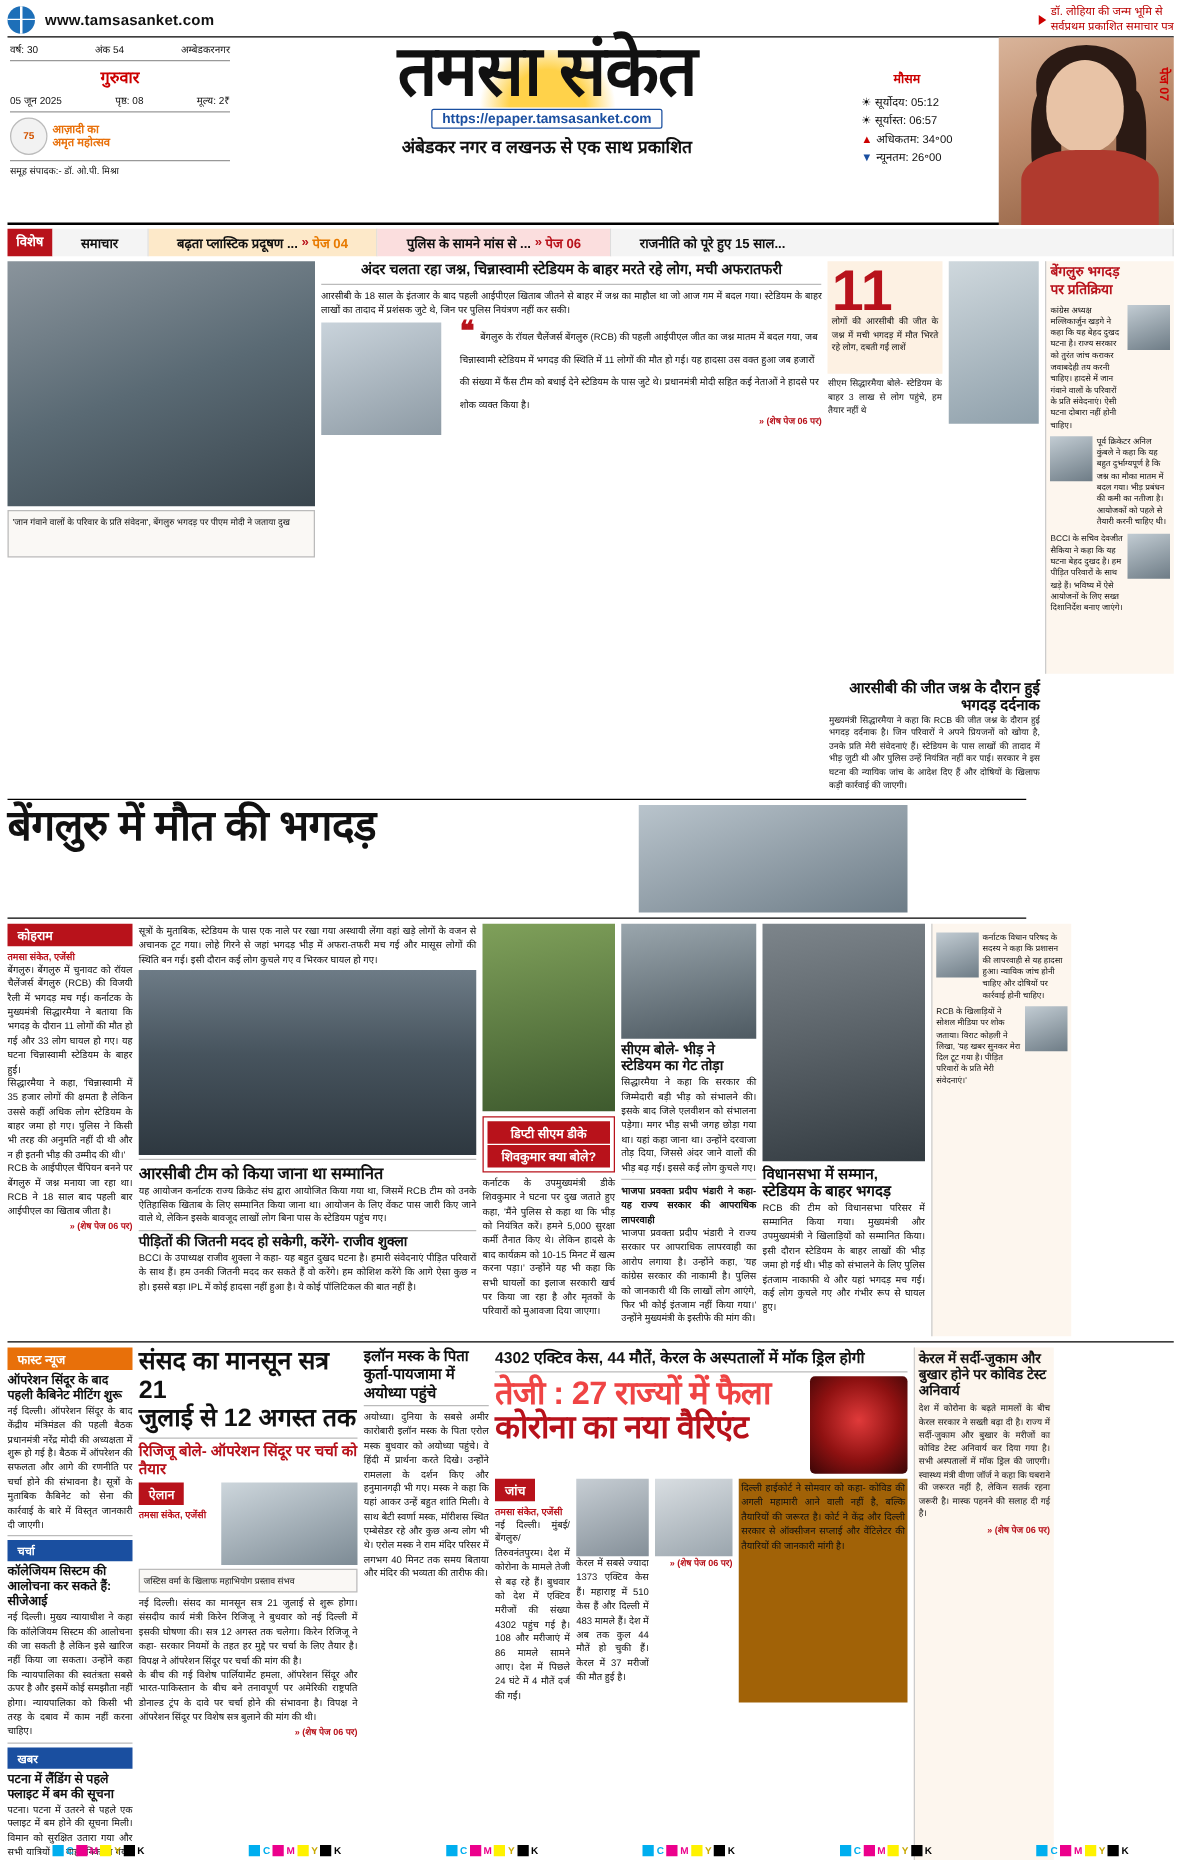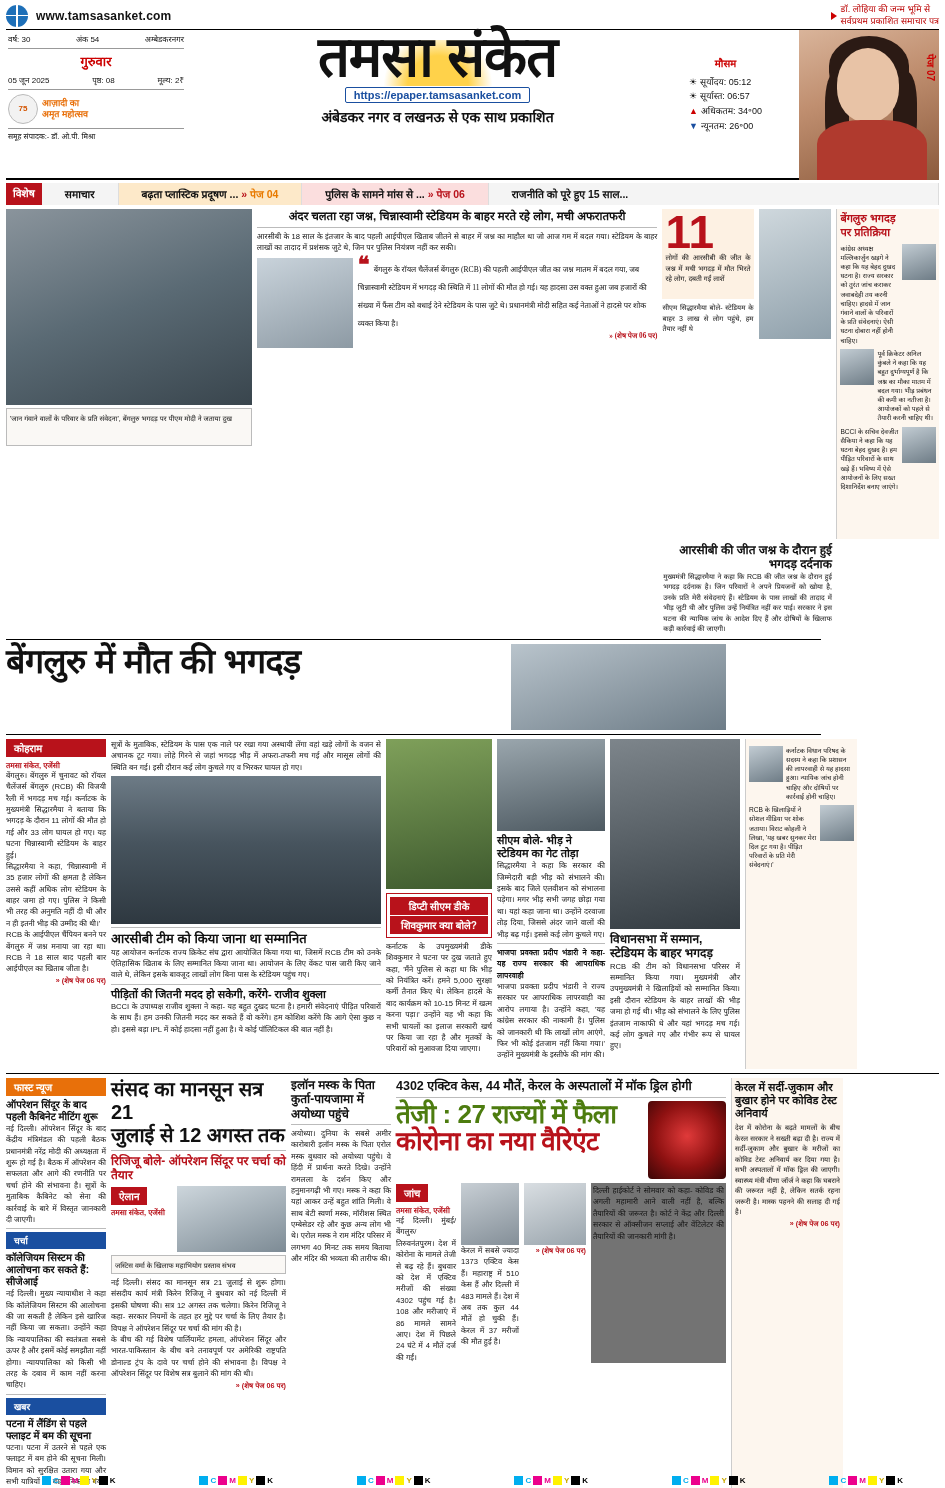--- a/index.html
+++ b/index.html
@@ -99,21 +99,21 @@
 
   .rail { width:112px; background:#fdf6ee; border-left:1px solid #ccc; padding:3px; }
   .rail h4 { margin:0; font-size:11px; font-weight:bold; color:#b8121b; text-align:left; line-height:1.25;}
   .rail .item{ display:flex; gap:3px; margin-top:4px;}
   .rail .thumb{ width:34px;height:36px;flex:0 0 34px;background:linear-gradient(160deg,#c2ccd3,#6e7c86);}
   .rail .t{ font-size:6.6px; line-height:1.4; }
 
   .box-red { border:1px solid #b8121b; padding:3px; }
   .box-gray { border:1px solid #bbb; padding:3px; background:#faf8f5; }
   .tint { background:#fdf1e3; }
-  .tint2 { background:#737373; }
+  .tint2 { background:#a16207; }
 
   
   .cmyk-bar { position:absolute; left:0; bottom:0; width:945px; height:16px; display:flex; }
   .cmyk { display:flex; gap:2px; align-items:center; justify-content:center; flex:1; font-size:8px; font-weight:bold;}
   .sw { width:9px;height:9px;display:inline-block;}
   .sw.c{background:#00aeef;} .sw.m{background:#ec008c;} .sw.y{background:#fff200;} .sw.k{background:#000;}
   .letter{ font-size:8px;font-weight:bold;}
   .letter.c{color:#00aeef;} .letter.m{color:#ec008c;} .letter.y{color:#c9a800;} .letter.k{color:#000;}
 
   .jc { display:flex; }
@@ -216,21 +216,21 @@
       <div class="photo ph-police" style="height:196px"></div>
       <div class="box-gray" style="margin-top:3px;height:38px;overflow:hidden">
         <div class="cap">'जान गंवाने वालों के परिवार के प्रति संवेदना', बेंगलुरु भगदड़ पर पीएम मोदी ने जताया दुख</div>
       </div>
     </div>
 
     <div class="col" style="width:440px">
       <div class="hl">अंदर चलता रहा जश्न, चिन्नास्वामी स्टेडियम के बाहर मरते रहे लोग, मची अफरातफरी</div>
       <div class="thin"></div>
       <div class="body-t">आरसीबी के 18 साल के इंतजार के बाद पहली आईपीएल खिताब जीतने से बाहर में जश्न का माहौल था जो आज गम में बदल गया। स्टेडियम के बाहर लाखों का तादाद में प्रशंसक जुटे थे, जिन पर पुलिस नियंत्रण नहीं कर सकी।</div>
-      <div class="jc" style="margin-top:4px;gap:5px;font-family:Liberation Serif, serif;">
+      <div class="jc" style="margin-top:4px;gap:15px;">
         <div style="flex:0 0 96px">
           <div class="photo ph-modi" style="height:90px"></div>
         </div>
         <div style="flex:1">
           <span class="quote-mark">❝</span>
           <span class="body-t">बेंगलुरु के रॉयल चैलेंजर्स बेंगलुरु (RCB) की पहली आईपीएल जीत का जश्न मातम में बदल गया, जब चिन्नास्वामी स्टेडियम में भगदड़ की स्थिति में 11 लोगों की मौत हो गई। यह हादसा उस वक्त हुआ जब हजारों की संख्या में फैंस टीम को बधाई देने स्टेडियम के पास जुटे थे। प्रधानमंत्री मोदी सहित कई नेताओं ने हादसे पर शोक व्यक्त किया है।</span>
           <div class="cont">» (शेष पेज 06 पर)</div>
         </div>
       </div>
     </div>
@@ -396,21 +396,21 @@
       <div class="sub-hl" style="font-size:12px">अयोध्या पहुंचे</div>
       <div class="thin"></div>
       <div class="body-t">अयोध्या। दुनिया के सबसे अमीर कारोबारी इलॉन मस्क के पिता एरोल मस्क बुधवार को अयोध्या पहुंचे। वे हिंदी में प्रार्थना करते दिखे। उन्होंने रामलला के दर्शन किए और हनुमानगढ़ी भी गए। मस्क ने कहा कि यहां आकर उन्हें बहुत शांति मिली। वे साथ बेटी स्वर्णा मस्क, मॉरीशस स्थित एम्बेसेडर रहे और कुछ अन्य लोग भी थे। एरोल मस्क ने राम मंदिर परिसर में लगभग 40 मिनट तक समय बिताया और मंदिर की भव्यता की तारीफ की।</div>
     </div>
 
     <div class="col" style="width:330px">
       <div class="hl" style="font-size:12.5px;text-align:left">4302 एक्टिव केस, 44 मौतें, केरल के अस्पतालों में मॉक ड्रिल होगी</div>
       <div class="thin"></div>
       <div class="jc" style="gap:4px">
         <div style="flex:1">
-          <div class="big-hl" style="font-size:26px;color:#4d7c0f">तेजी : 27 राज्यों में फैला</div>
+          <div class="big-hl" style="font-size:26px;color:#ef4444">तेजी : 27 राज्यों में फैला</div>
           <div class="big-hl" style="font-size:26px;color:#b8121b">कोरोना का नया वैरिएंट</div>
         </div>
         <div style="flex:0 0 78px">
           <div class="photo ph-virus" style="height:78px;border-radius:4px"></div>
         </div>
       </div>
       <div class="jc" style="gap:5px;margin-top:4px">
         <div style="flex:0 0 60px">
           <div class="kicker">जांच</div>
           <div class="byline" style="margin-top:3px">तमसा संकेत, एजेंसी</div>

